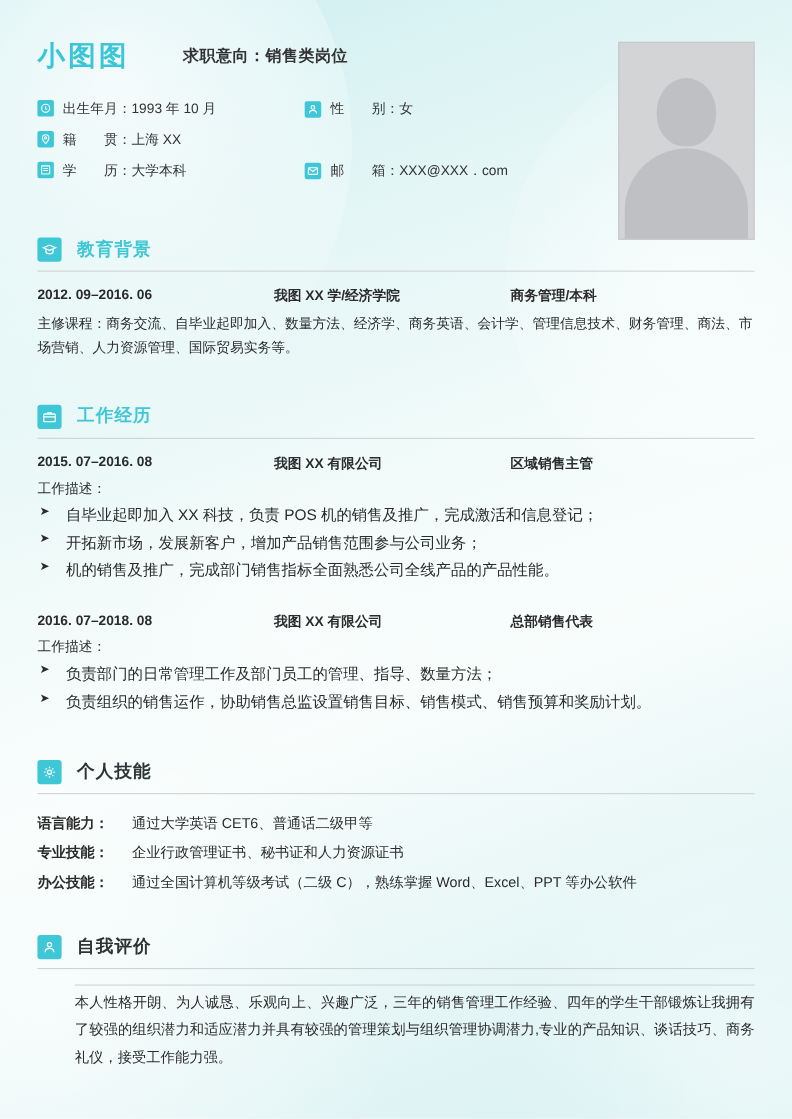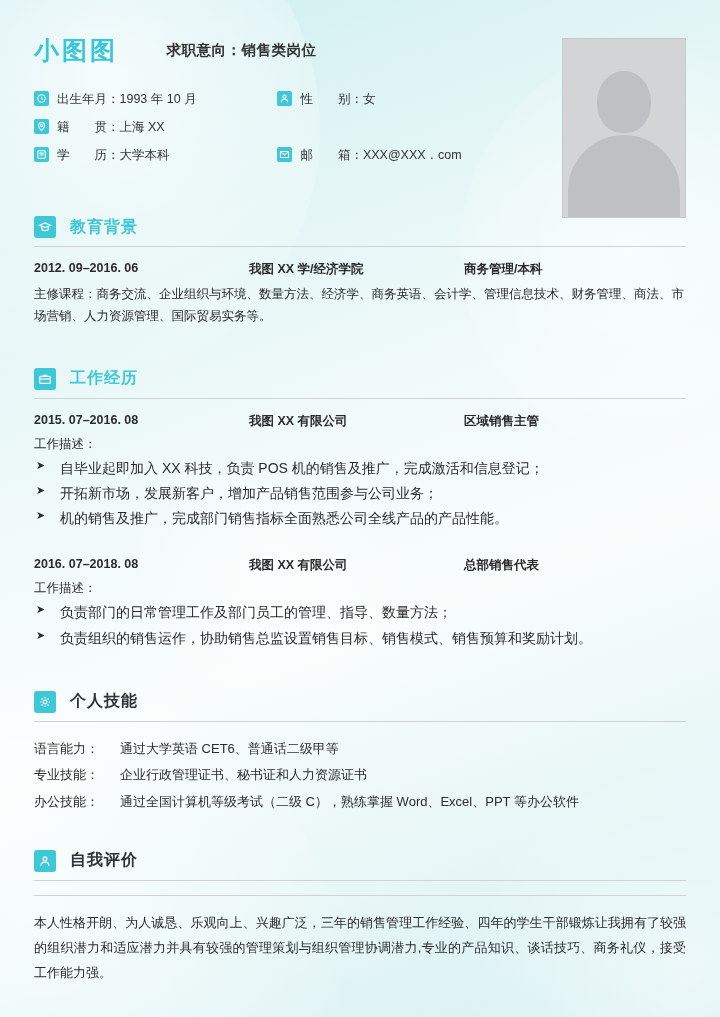--- a/index.html
+++ b/index.html
@@ -68,21 +68,21 @@
     display: flex;
     margin-bottom: 11px;
   }
   .info-cell {
     display: flex;
     align-items: flex-start;
     font-size: 12.5px;
     color: #333;
   }
   .info-cell.c1 { width: 260px; }
-  .info-cell.c2 { width: 210px; }
+  .info-cell.c2 { width: 210px; align-items: center; }
   .ico {
     width: 15px; height: 15px;
     background: #3ec7d6;
     border-radius: 2px;
     margin-right: 8px;
     flex: 0 0 auto;
     position: relative;
     color: #fff;
     display: flex;
     align-items: center;
@@ -187,27 +187,28 @@
     font-size: 11px;
     color: #2b2b2b;
   }
 
   .skill-line {
     display: flex;
     font-size: 13px;
     color: #2b2b2b;
     line-height: 2.05;
   }
-  .skill-name { width: 86px; flex: 0 0 auto; }
+  .skill-name { width: 86px; flex: 0 0 auto; font-weight: bold; }
   .skill-val { flex: 1; }
 
   .eval-box {
     border-top: 1px solid #cfd3d4;
-    padding-top: 14px;
+    padding-top: 2px;
     margin-top: 10px;
+    margin-left: 34px;
   }
   .eval-text {
     font-size: 13px;
     color: #2b2b2b;
     line-height: 1.95;
     text-align: justify;
   }
   .gap-lg { height: 30px; }
   .gap-md { height: 20px; }
 </style>
@@ -298,21 +299,21 @@
       </span>
       <span class="sec-title">教育背景</span>
     </div>
     <div class="entry">
       <div class="entry-head">
         <span class="eh-date">2012. 09–2016. 06</span>
         <span class="eh-org">我图 XX 学/经济学院</span>
         <span class="eh-role">商务管理/本科</span>
       </div>
       <div class="para">
-        <span>主修课程：</span><span>商务交流、企业组织与环境、数量方法、经济学、商务英语、会计学、管理信息技术、财务管理、商法、市场营销、人力资源管理、国际贸易实务等。</span>
+        <span>主修课程：</span><span>商务交流、自毕业起即加入、数量方法、经济学、商务英语、会计学、管理信息技术、财务管理、商法、市场营销、人力资源管理、国际贸易实务等。</span>
       </div>
     </div>
   </div>
 
   <div class="gap-lg"></div>
 
   <div class="section">
     <div class="sec-head">
       <span class="sec-icon">
         <svg width="14" height="14" viewBox="0 0 24 24" fill="none" stroke="#fff" stroke-width="2">

